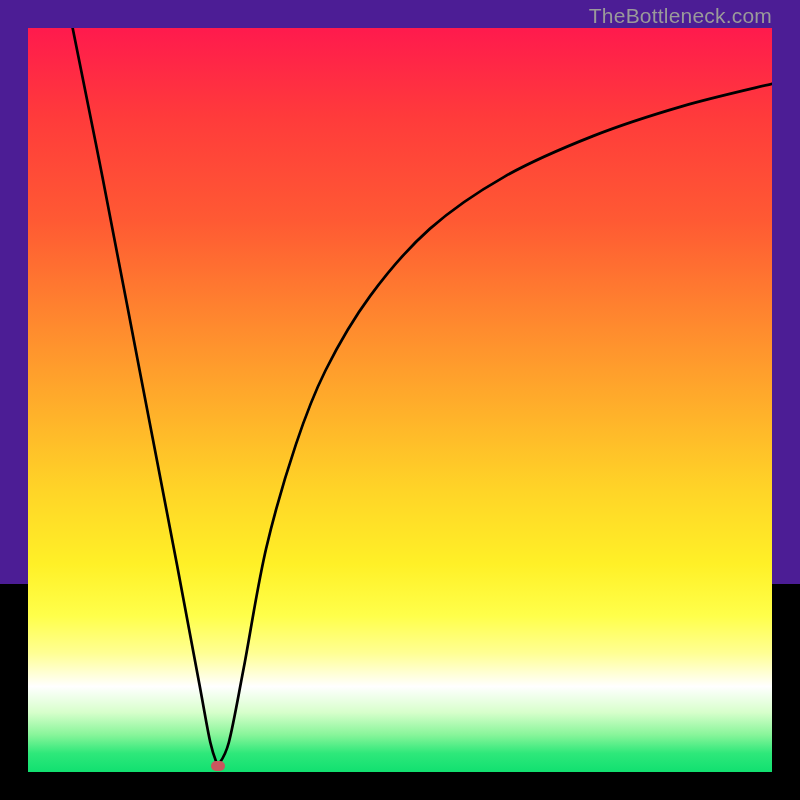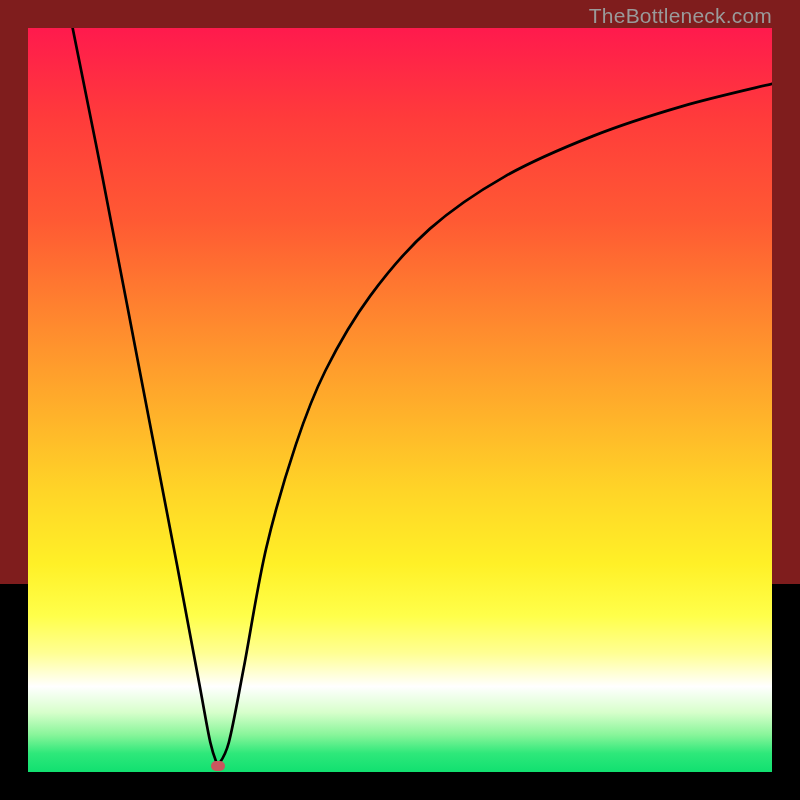--- a/index.html
+++ b/index.html
@@ -10,21 +10,21 @@
     background: #000;
     overflow: hidden;
     font-family: Arial, Helvetica, sans-serif;
   }
   .frame {
     position: absolute;
     top: 0;
     left: 0;
     width: 800px;
     height: 584px;
-    background: #7f1d1d;
+    background: #4c1d95;
   }
   .plot {
     position: absolute;
     top: 28px;
     left: 28px;
     width: 744px;
     height: 744px;
     background: linear-gradient(
       to bottom,
       #ff1a4d 0%,

